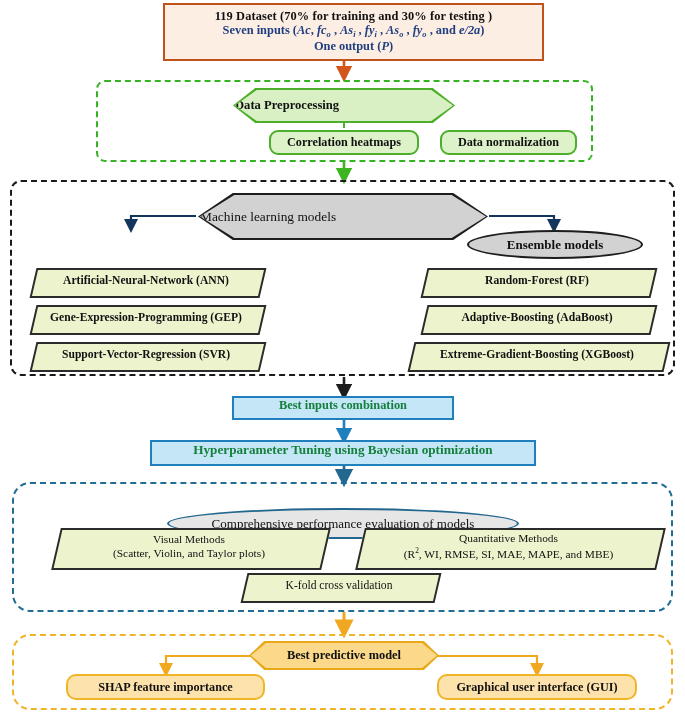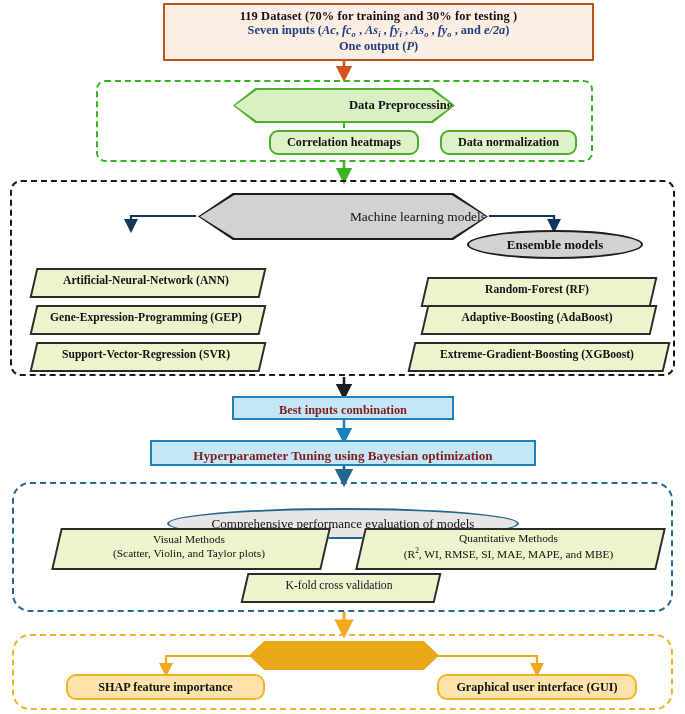--- a/index.html
+++ b/index.html
@@ -14,21 +14,21 @@
     position: relative;
     width: 685px;
     height: 714px;
     background: #ffffff;
     overflow: hidden;
   }
   .abs { position: absolute; box-sizing: border-box; }
 
   
   .header-box {
-    left: 163px; top: 3px; width: 431px; height: 58px;
+    left: 163px; top: 3px; width: 381px; height: 58px;
     background: #fdeee4;
     border: 2.5px solid #c0521c;
     display: flex; flex-direction: column;
     align-items: center; justify-content: center;
     text-align: center;
     line-height: 1.12;
   }
   .header-line1 {
     color: #111111; font-weight: bold; font-size: 12.4px;
     letter-spacing: .1px;
@@ -50,21 +50,21 @@
                 border-color: #35b322; }
   .sect-black { left: 10px; top: 180px; width: 665px; height: 196px;
                 border-color: #1a1a1a; border-radius: 11px; }
   .sect-blue  { left: 12px; top: 482px; width: 661px; height: 130px;
                 border-color: #226d96; border-radius: 18px; }
   .sect-gold  { left: 12px; top: 634px; width: 661px; height: 76px;
                 border-color: #f0b429; border-radius: 18px; }
 
   
   .hex {
-    display: flex; align-items: center; justify-content: flex-end;
+    display: flex; align-items: center; justify-content: flex-start;
     text-align: center;
   }
   .hex > span { position: relative; z-index: 2; }
   .hex-green {
     left: 233px; top: 88px; width: 222px; height: 35px;
     background: #d9f0c4;
     clip-path: polygon(10% 0%, 90% 0%, 100% 50%, 90% 100%, 10% 100%, 0% 50%);
     color: #111; font-weight: bold; font-size: 12.6px;
   }
   .hex-green-border {
@@ -123,37 +123,37 @@
     align-items: center; justify-content: center;
     text-align: center; color: #111;
     font-weight: bold; font-size: 11.6px; line-height: 1.22;
     z-index: 3;
   }
   .para-ln { display: block; }
 
   .pL1 { left: 33px;  top: 268px; width: 226px; height: 26px; }
   .pL2 { left: 33px;  top: 305px; width: 226px; height: 26px; }
   .pL3 { left: 33px;  top: 342px; width: 226px; height: 26px; }
-  .pR1 { left: 424px; top: 268px; width: 226px; height: 26px; margin-top: 9px; }
+  .pR1 { left: 424px; top: 268px; width: 226px; height: 26px; }
   .pR2 { left: 424px; top: 305px; width: 226px; height: 26px; }
   .pR3 { left: 411px; top: 342px; width: 252px; height: 26px; }
 
   
   .pE1 { left: 56px;  top: 528px; width: 266px; height: 38px; }
   .pE2 { left: 360px; top: 528px; width: 297px; height: 38px; }
   .pE3 { left: 244px; top: 573px; width: 190px; height: 26px; }
   .pE1 .para-txt, .pE2 .para-txt { font-weight: normal; font-size: 11.4px; }
   .pE3 .para-txt { font-weight: normal; font-size: 11.6px; justify-content: center; }
 
   
   .blue-box {
     background: #c5e6f7;
     border: 2.4px solid #2080bd;
-    display: flex; align-items: flex-end; justify-content: center;
-    color: #7f1d1d; font-weight: bold; text-align: center;
+    display: flex; align-items: flex-start; justify-content: center;
+    color: #15803d; font-weight: bold; text-align: center;
   }
   .bb1 { left: 232px; top: 396px; width: 222px; height: 24px; font-size: 12.4px; }
   .bb2 { left: 150px; top: 440px; width: 386px; height: 26px; font-size: 13.2px; }
 
   
   .ell-eval {
     left: 167px; top: 492px; width: 352px; height: 31px;
     background: #e6e6e6;
     border: 2.4px solid #22678e;
     border-radius: 50% / 50%;
@@ -368,20 +368,23 @@
   <div class="para-wrap pE3">
     <div class="para"></div>
     <div class="para-txt">
       <span class="para-ln">K-fold cross validation</span>
     </div>
   </div>
 
   <div class="abs sect sect-gold"></div>
 
   <div class="abs hex-gold-border"></div>
+  <div class="abs hex-gold">
+    <span>Best predictive model</span>
+  </div>
 
   <div class="abs pill-gold pgold-l">
     <span>SHAP feature importance</span>
   </div>
   <div class="abs pill-gold pgold-r">
     <span>Graphical user interface (GUI)</span>
   </div>
 
 </div>
 

